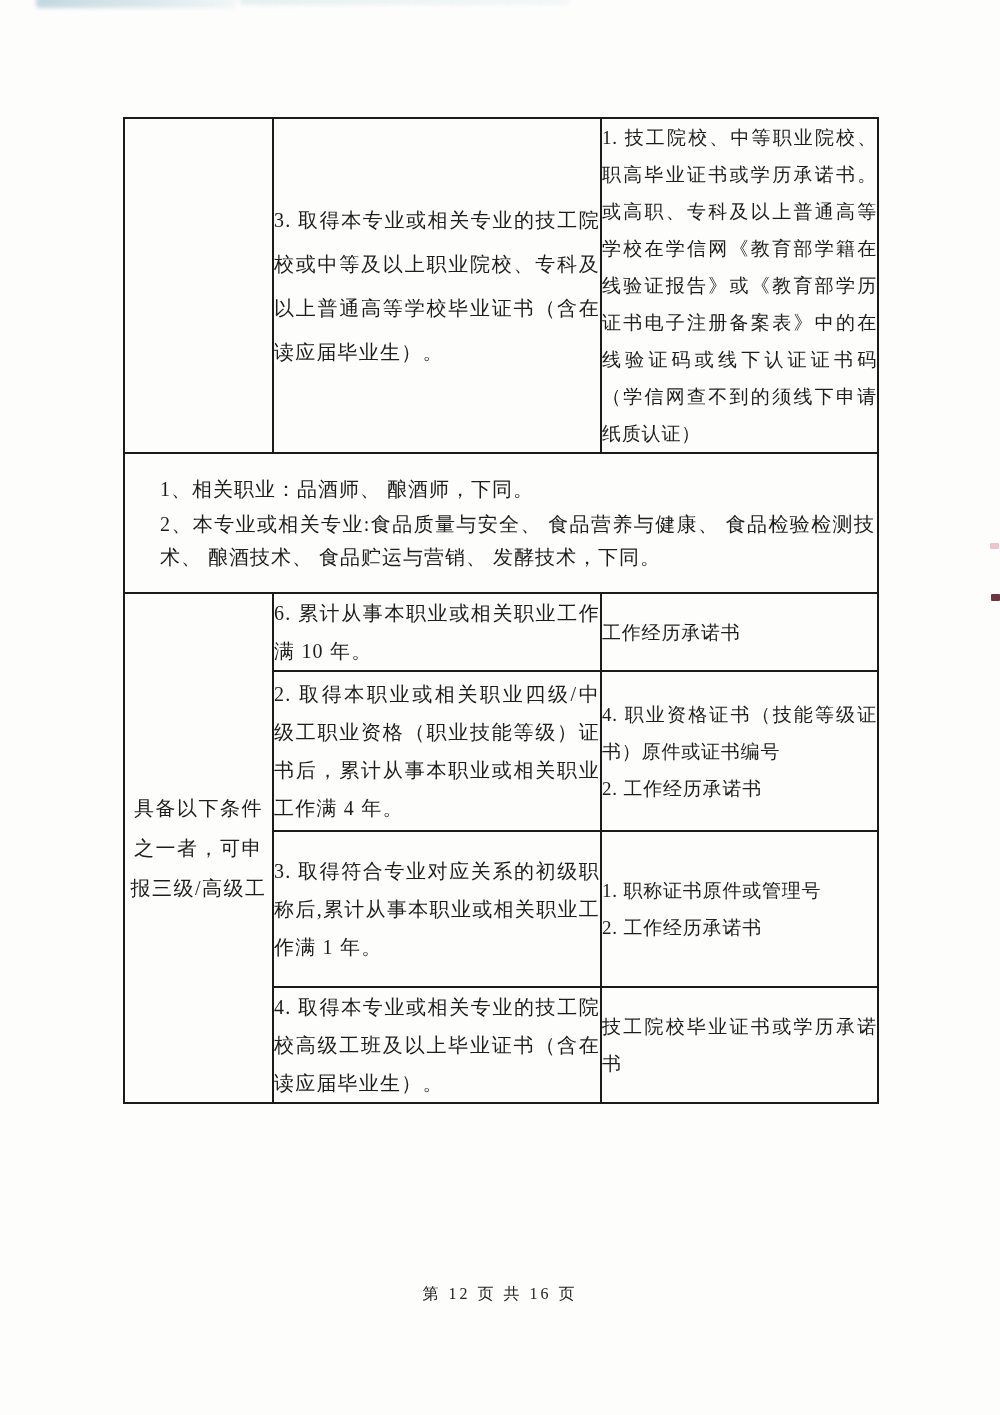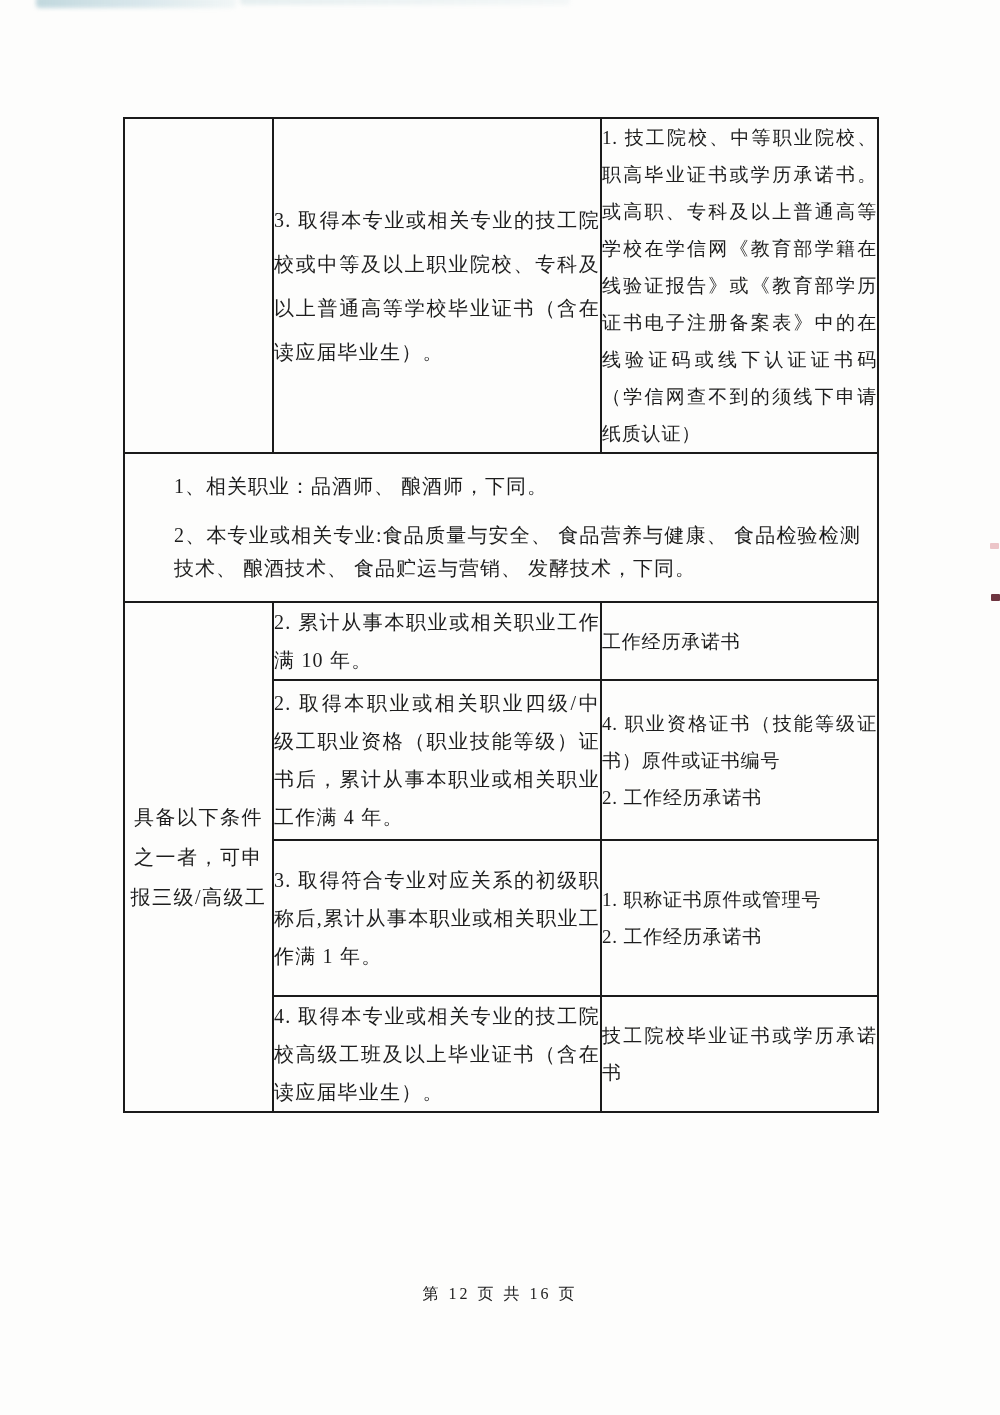--- a/index.html
+++ b/index.html
@@ -75,21 +75,21 @@
     text-align:center;
     padding:0 13px;
     margin-left:22px;
   }
   .notescell{
     font-size:20px;letter-spacing:1px;
     line-height:33px;
     text-align:justify;
     padding:8px 12px 8px 12px;
   }
-  .notescell .noteline{margin:16px;padding-left:33px;}
+  .notescell .noteline{margin:2px;padding-left:33px;}
   .footer{
     position:absolute;left:0;top:1284px;width:100%;
     text-align:center;
     font-size:16px;letter-spacing:3px;
     color:#222;
   }
 </style>
 </head>
 <body>
 
@@ -116,21 +116,21 @@
 
     <tr class="rowNote">
       <td colspan="3" class="notescell">
         <div class="noteline">1、相关职业：品酒师、 酿酒师，下同。</div>
         <div class="noteline">2、本专业或相关专业:食品质量与安全、 食品营养与健康、 食品检验检测技术、 酿酒技术、 食品贮运与营销、 发酵技术，下同。</div>
       </td>
     </tr>
 
     <tr class="r1">
       <td rowspan="4" class="levelcell">具备以下条件之一者，可申报三级/高级工</td>
-      <td class="cond">2. 累计从事本职业或相关职业工作满 10 年。</td>
+      <td class="cond">6. 累计从事本职业或相关职业工作满 10 年。</td>
       <td class="docs">
         <div class="docline">工作经历承诺书</div>
       </td>
     </tr>
 
     <tr class="r2">
       <td class="cond">2. 取得本职业或相关职业四级/中级工职业资格（职业技能等级）证书后，累计从事本职业或相关职业工作满 4 年。</td>
       <td class="docs">
         <div class="docline">4. 职业资格证书（技能等级证书）原件或证书编号</div>
         <div class="docline">2. 工作经历承诺书</div>

